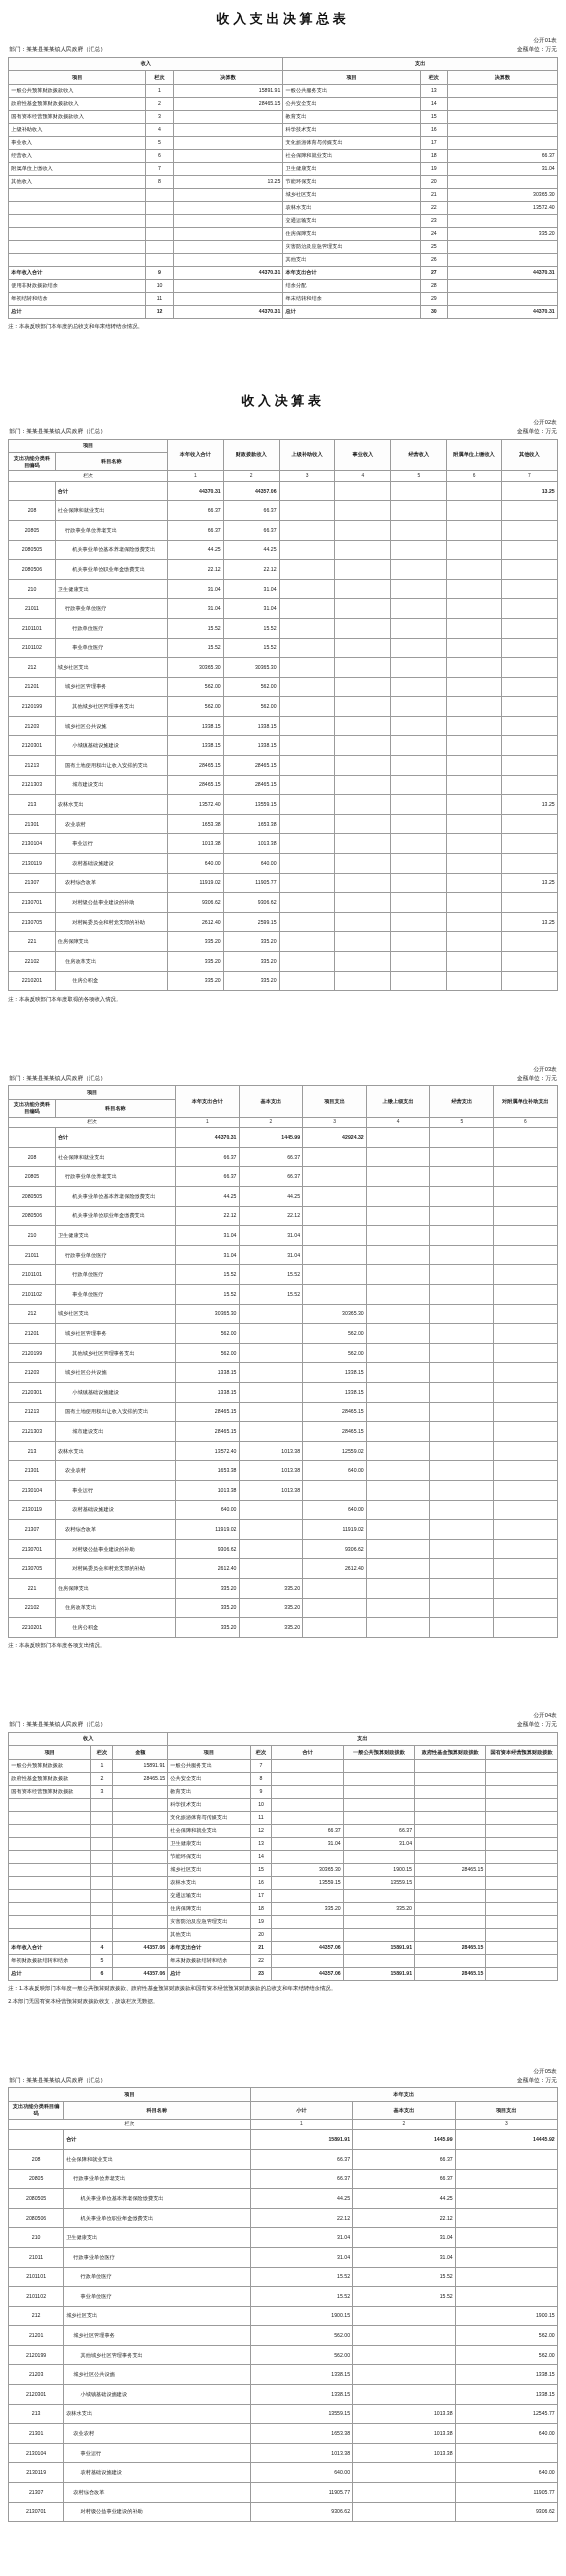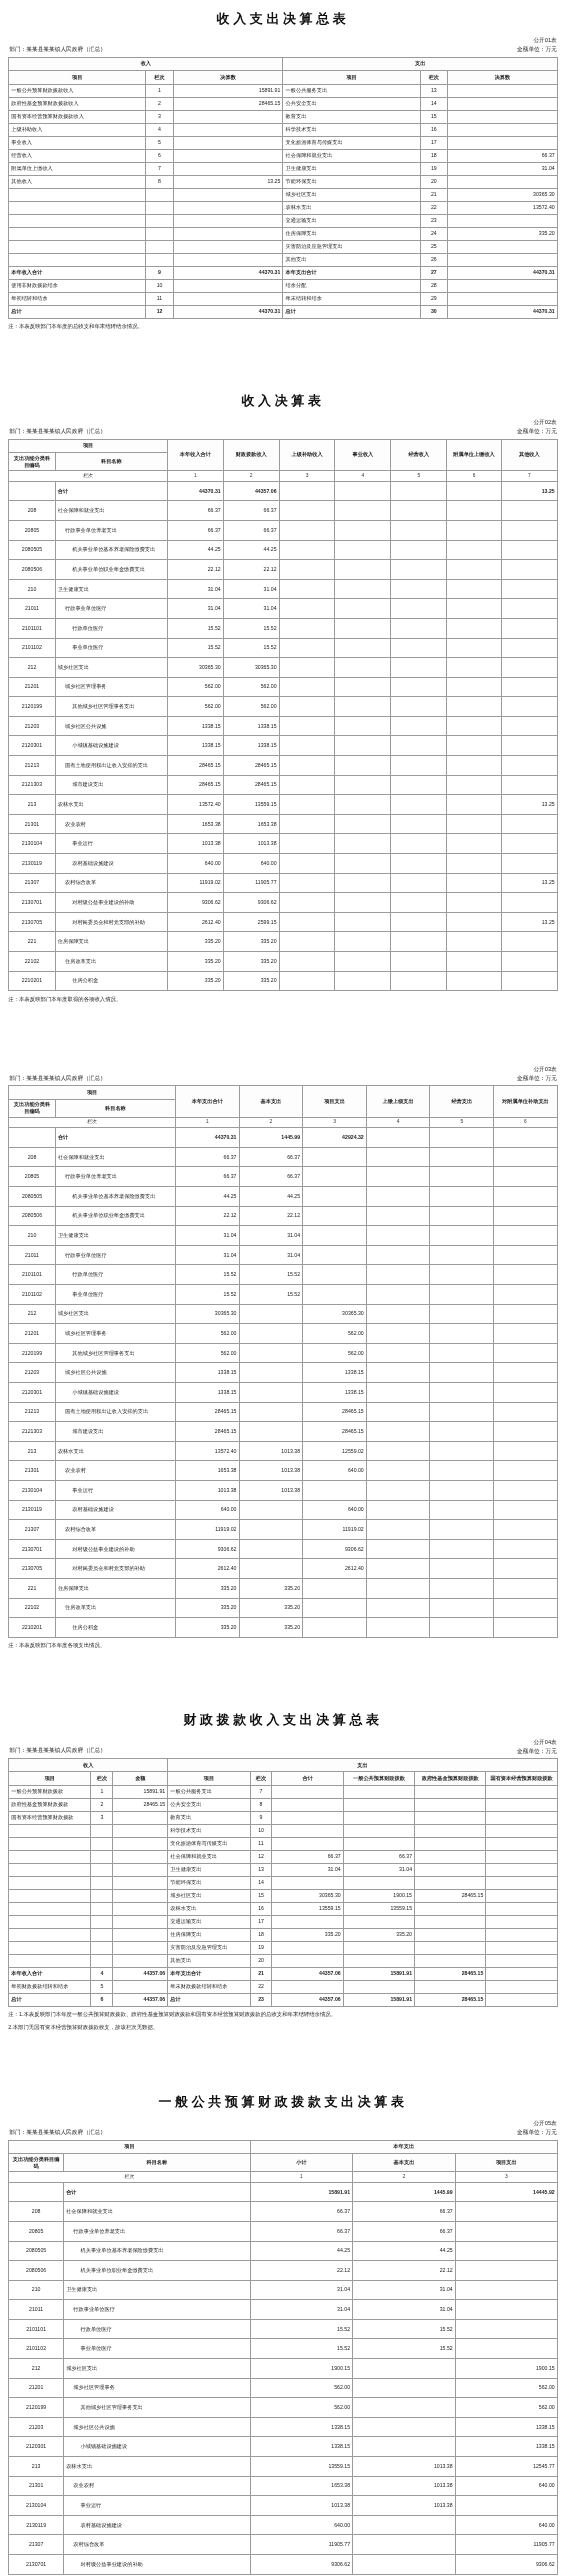--- a/index.html
+++ b/index.html
@@ -861,21 +861,20 @@
           <td class="r"></td>
           <td class="r"></td>
           <td class="r"></td>
         </tr>
       </tbody>
   </table>
   <div class="note">注：本表反映部门本年度各项支出情况。</div>
 </section>
 
 <section class="sec">
-  <h2 class="title">财政拨款收入支出决算总表</h2>
   <div class="meta">
     <span>部门：某某县某某镇人民政府（汇总）</span>
     <span class="meta-right">
       <span>公开04表</span>
       <span>金额单位：万元</span>
     </span>
   </div>
   <table class="grid rh24">
     <colgroup>
         <col style="width:15%">
@@ -1093,21 +1092,20 @@
           <td class="r">28465.15</td>
           <td class="r"></td>
         </tr>
       </tbody>
   </table>
   <div class="note">注：1.本表反映部门本年度一般公共预算财政拨款、政府性基金预算财政拨款和国有资本经营预算财政拨款的总收支和年末结转结余情况。</div>
   <div class="note">2.本部门无国有资本经营预算财政拨款收支，故该栏次无数据。</div>
 </section>
 
 <section class="sec">
-  <h2 class="title">一般公共预算财政拨款支出决算表</h2>
   <div class="meta">
     <span>部门：某某县某某镇人民政府（汇总）</span>
     <span class="meta-right">
       <span>公开05表</span>
       <span>金额单位：万元</span>
     </span>
   </div>
   <table class="grid rh38">
     <colgroup>
         <col style="width:10%">

